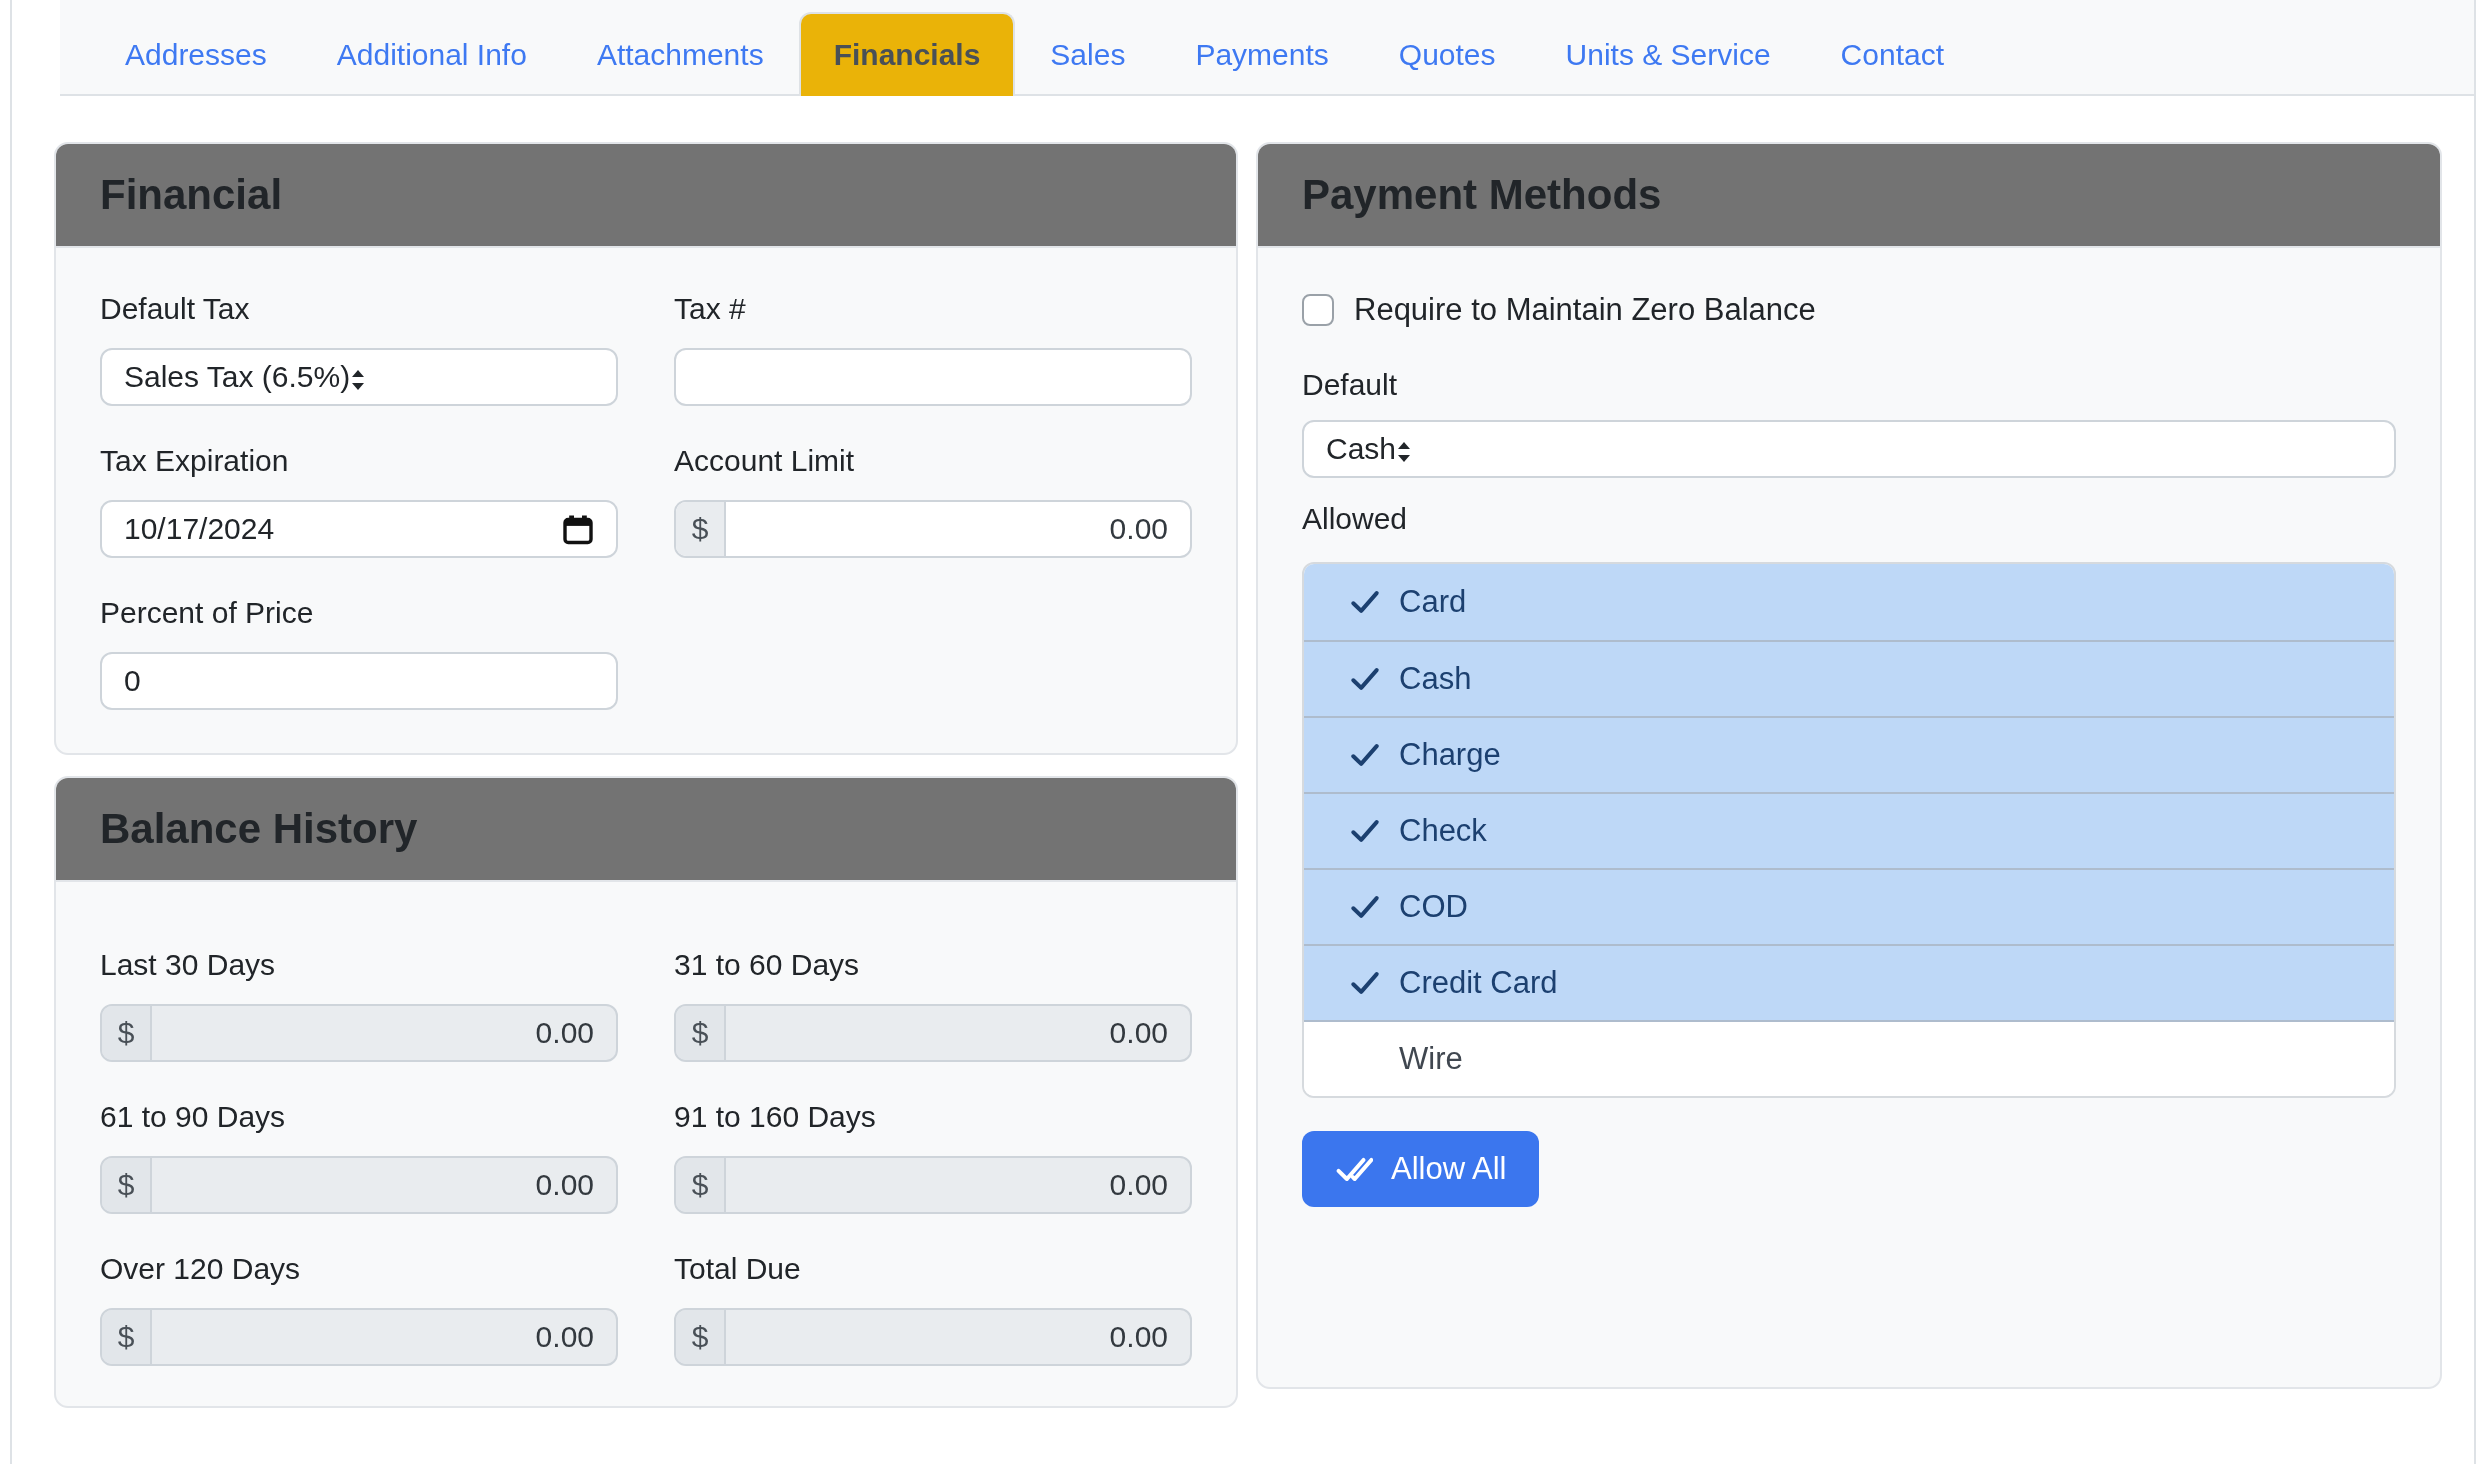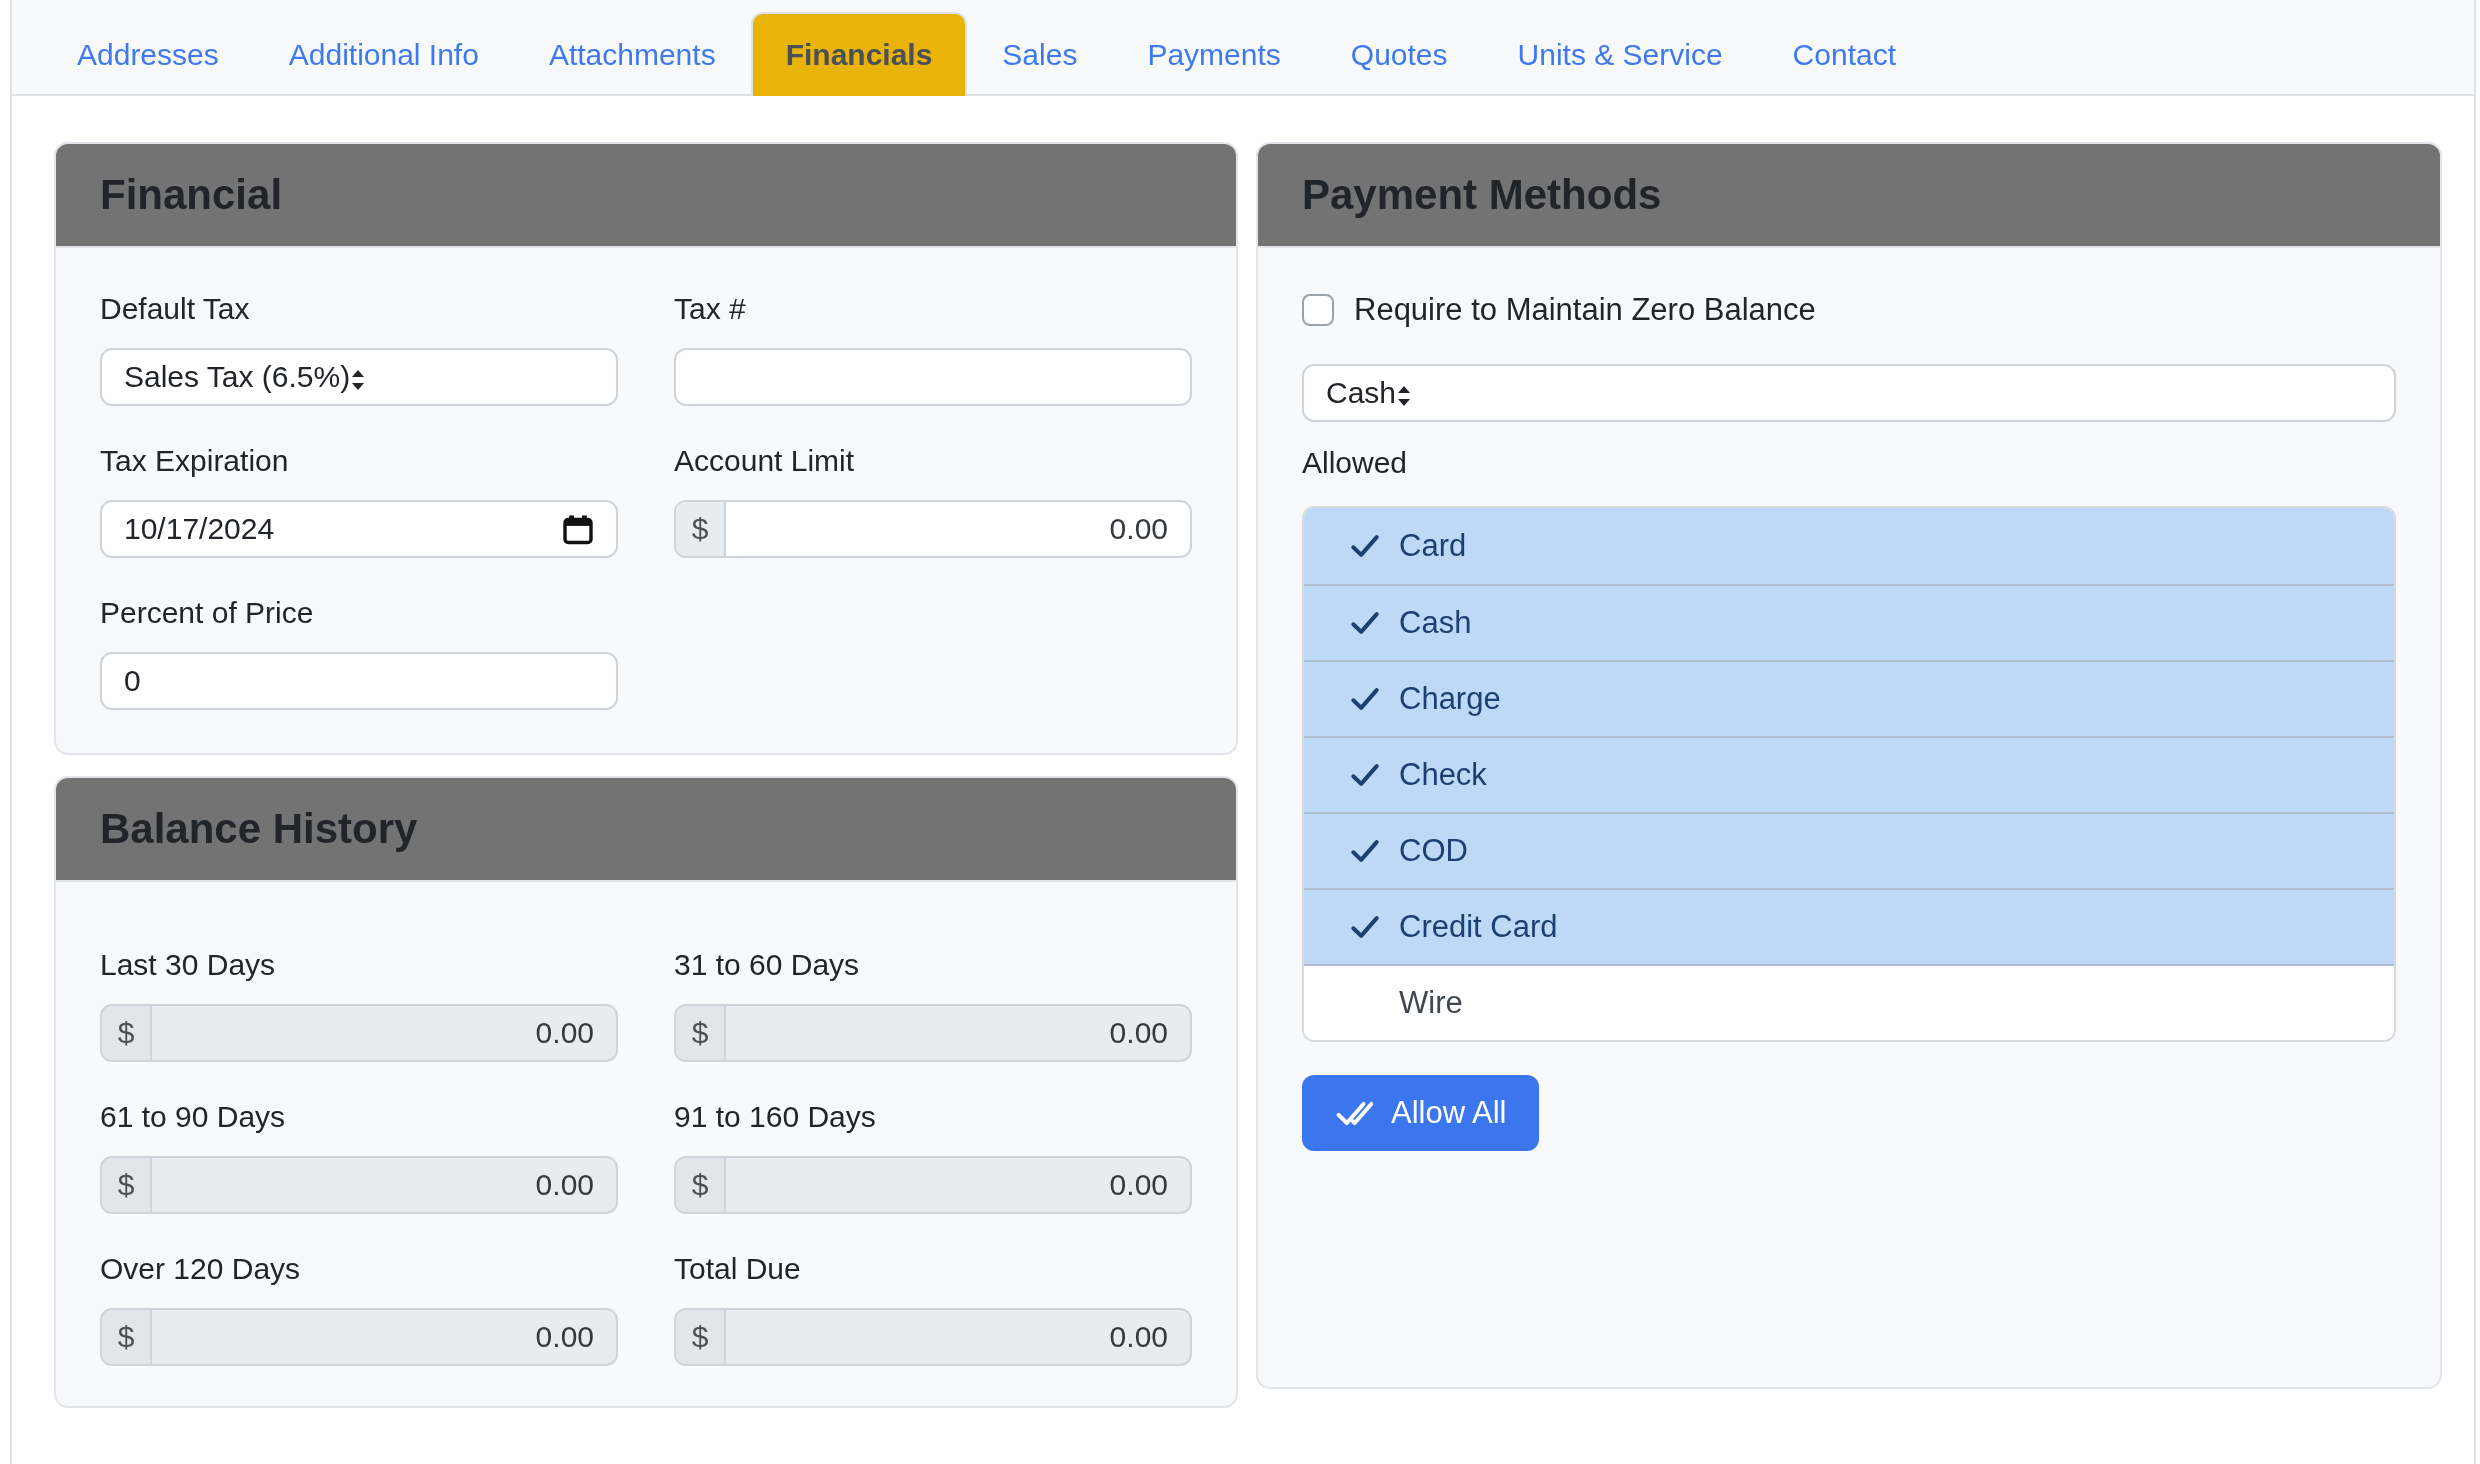--- a/index.html
+++ b/index.html
@@ -4,21 +4,21 @@
 <style>
   * { box-sizing: border-box; margin: 0; padding: 0; }
   html,body { width:2480px; height:1464px; background:#fff;
     font-family:"Liberation Sans","DejaVu Sans",sans-serif; color:#212529; overflow:hidden; }
 
   .outer { margin-left:10px; width:2466px; height:100%;
     border-left:2px solid #dee2e6; border-right:2px solid #dee2e6; }
 
   
   .tabbar { display:flex; align-items:flex-end; height:96px; background:#f8f9fa;
-    border-bottom:2px solid #dee2e6; padding:0 0 0 30px; }
+    border-bottom:2px solid #dee2e6; padding:0 0 0 30px;margin-left:48px; }
   .tab { display:flex; align-items:center; justify-content:center;
     height:84px; padding:0 33px; font-size:30px; color:#3e79f2; cursor:pointer;
     border:2px solid transparent; border-bottom:none; border-radius:12px 12px 0 0;
     margin-bottom:-2px; white-space:nowrap; }
   .tab.active { background:#eab308; border-color:#dee2e6; color:#495057;font-weight:bold; }
 
   
   .content { padding:46px 34px 0 42px; display:grid;
     grid-template-columns:1184px 1186px; column-gap:18px; align-items:start; }
   .leftcol > .card + .card { margin-top:21px; }
@@ -215,20 +215,21 @@
 
     <section class="card card-payment">
       <div class="card-header">Payment Methods</div>
       <div class="card-body">
 
         <div class="checkline">
           <div class="checkbox" role="checkbox" aria-checked="false"></div>
           <span class="checklabel">Require to Maintain Zero Balance</span>
         </div>
 
+        <span class="lbl" style="margin-bottom:14px;">Default</span>
         <div class="control selectbox mb36" role="combobox" style="margin-bottom:20px;">
           <span>Cash</span>
           <svg class="mt6" width="16" height="22" viewBox="0 0 16 22">
               <use href="#sel-arrows"></use>
             </svg>
         </div>
 
         <span class="lbl" style="margin-bottom:22px;">Allowed</span>
         <div class="listbox" role="listbox">
           <div class="litem selected" role="option" aria-selected="true">

